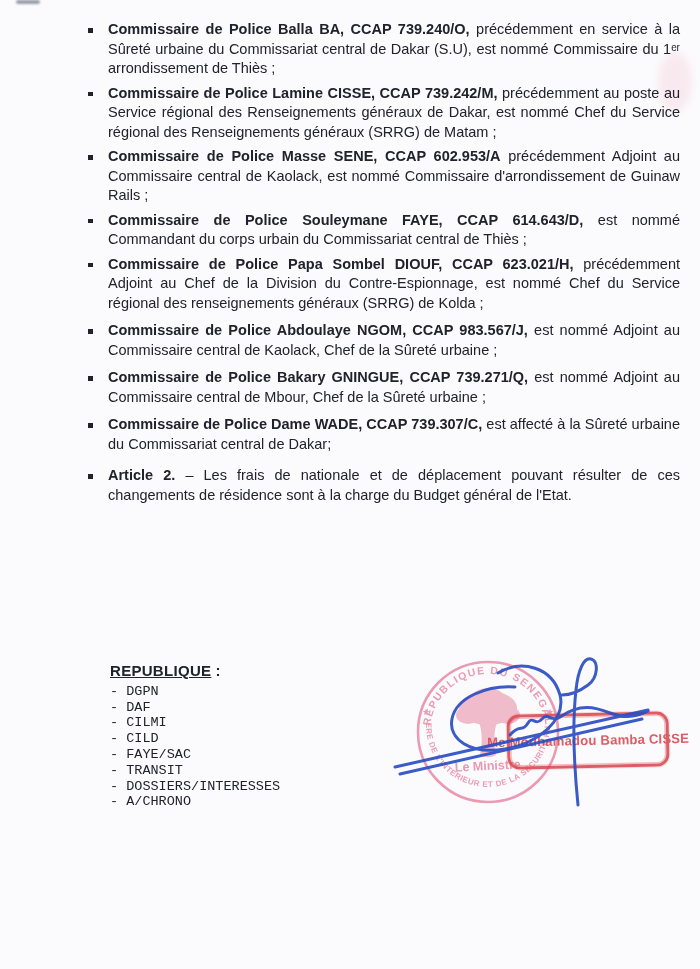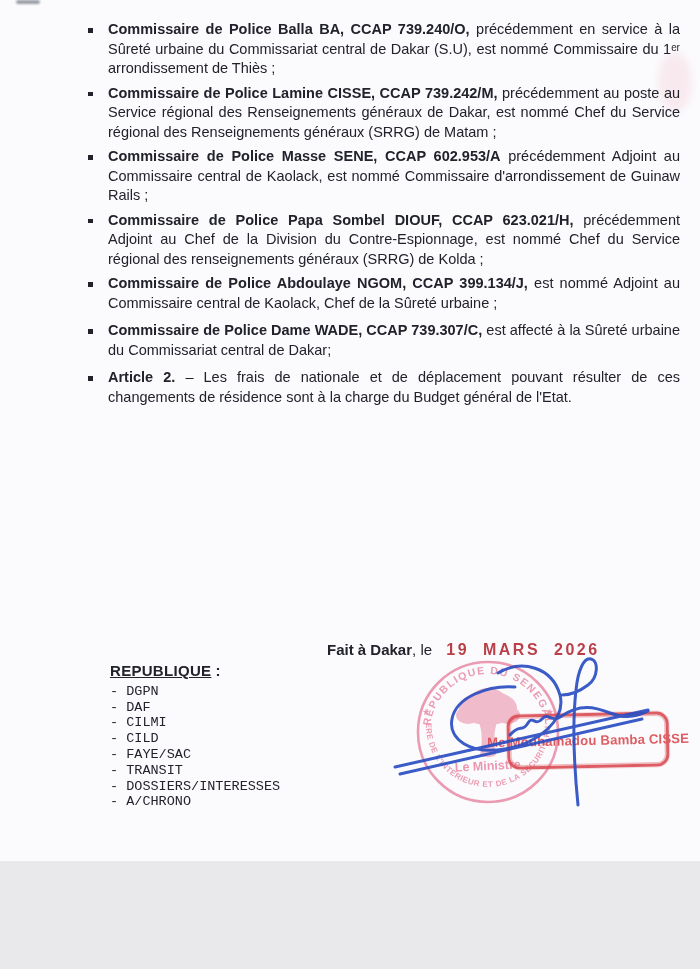--- a/index.html
+++ b/index.html
@@ -1,17 +1,17 @@
 <!DOCTYPE html>
 <html><head>
 <meta charset="utf-8">
 <style>
   html,body{margin:0;padding:0;background:#e9e9ec;}
   .page{
-    position:relative;width:700px;height:861px;margin:0 auto;
+    position:relative;width:700px;height:969px;margin:0 auto;
     background:#fbfbfd;
     overflow:hidden;
     color:#22222c;
     font-family:"Liberation Sans","DejaVu Sans",sans-serif;
   }
   
   .artifact-top{position:absolute;left:16px;top:0;width:24px;height:4px;background:#39404e;opacity:.5;border-radius:2px;filter:blur(1px);}
   .smudge-pink{position:absolute;right:8px;top:52px;width:34px;height:60px;background:#f3c9d4;opacity:.35;border-radius:50%;filter:blur(4px);}
 
   
@@ -73,30 +73,28 @@
 
 <div class="page">
 
   <div class="artifact-top"></div>
   <div class="smudge-pink"></div>
 
   <ul class="bullets">
     <li><span class="b">Commissaire de Police Balla BA, CCAP 739.240/O,</span> <span>précédemment en service à la Sûreté urbaine du Commissariat central de Dakar (S.U), est nommé Commissaire du 1ᵉʳ arrondissement de Thiès ;</span></li>
     <li><span class="b">Commissaire de Police Lamine CISSE, CCAP 739.242/M,</span> <span>précédemment au poste au Service régional des Renseignements généraux de Dakar, est nommé Chef du Service régional des Renseignements généraux (SRRG) de Matam ;</span></li>
     <li><span class="b">Commissaire de Police Masse SENE, CCAP 602.953/A</span> <span>précédemment Adjoint au Commissaire central de Kaolack, est nommé Commissaire d'arrondissement de Guinaw Rails ;</span></li>
+    <li><span class="b">Commissaire de Police Souleymane FAYE, CCAP 614.643/D,</span> <span>est nommé Commandant du corps urbain du Commissariat central de Thiès ;</span></li>
     <li><span class="b">Commissaire de Police Papa Sombel DIOUF, CCAP 623.021/H,</span> <span>précédemment Adjoint au Chef de la Division du Contre-Espionnage, est nommé Chef du Service régional des renseignements généraux (SRRG) de Kolda ;</span></li>
-    <li><span class="b">Commissaire de Police Abdoulaye NGOM, CCAP 399.134/J,</span> <span>est nommé Adjoint au Commissaire central de Kaolack, Chef de la Sûreté urbaine ;</span></li>
+    <li><span class="b">Commissaire de Police Abdoulaye NGOM, CCAP 983.567/J,</span> <span>est nommé Adjoint au Commissaire central de Kaolack, Chef de la Sûreté urbaine ;</span></li>
+    <li><span class="b">Commissaire de Police Bakary GNINGUE, CCAP 739.271/Q,</span> <span>est nommé Adjoint au Commissaire central de Mbour, Chef de la Sûreté urbaine ;</span></li>
     <li><span class="b">Commissaire de Police Dame WADE, CCAP 739.307/C,</span> <span>est affecté à la Sûreté urbaine du Commissariat central de Dakar;</span></li>
     <li><span class="b">Article 2.</span> <span>– Les frais de nationale et de déplacement pouvant résulter de ces changements de résidence sont à la charge du Budget général de l'Etat.</span></li>
   </ul>
 
-  <div class="dateline">
-    <span class="place">Fait à Dakar</span><span>, le</span>
-    <span class="date-stamp">19 MARS 2026</span>
-  </div>
 
   <div class="ampliations">
     <div class="amp-head"><span class="amp-title">REPUBLIQUE</span><span class="amp-colon"> :</span></div>
     <div class="amp-item"><span>-</span> <span>DGPN</span></div>
     <div class="amp-item"><span>-</span> <span>DAF</span></div>
     <div class="amp-item"><span>-</span> <span>CILMI</span></div>
     <div class="amp-item"><span>-</span> <span>CILD</span></div>
     <div class="amp-item"><span>-</span> <span>FAYE/SAC</span></div>
     <div class="amp-item"><span>-</span> <span>TRANSIT</span></div>
     <div class="amp-item"><span>-</span> <span>DOSSIERS/INTERESSES</span></div>

